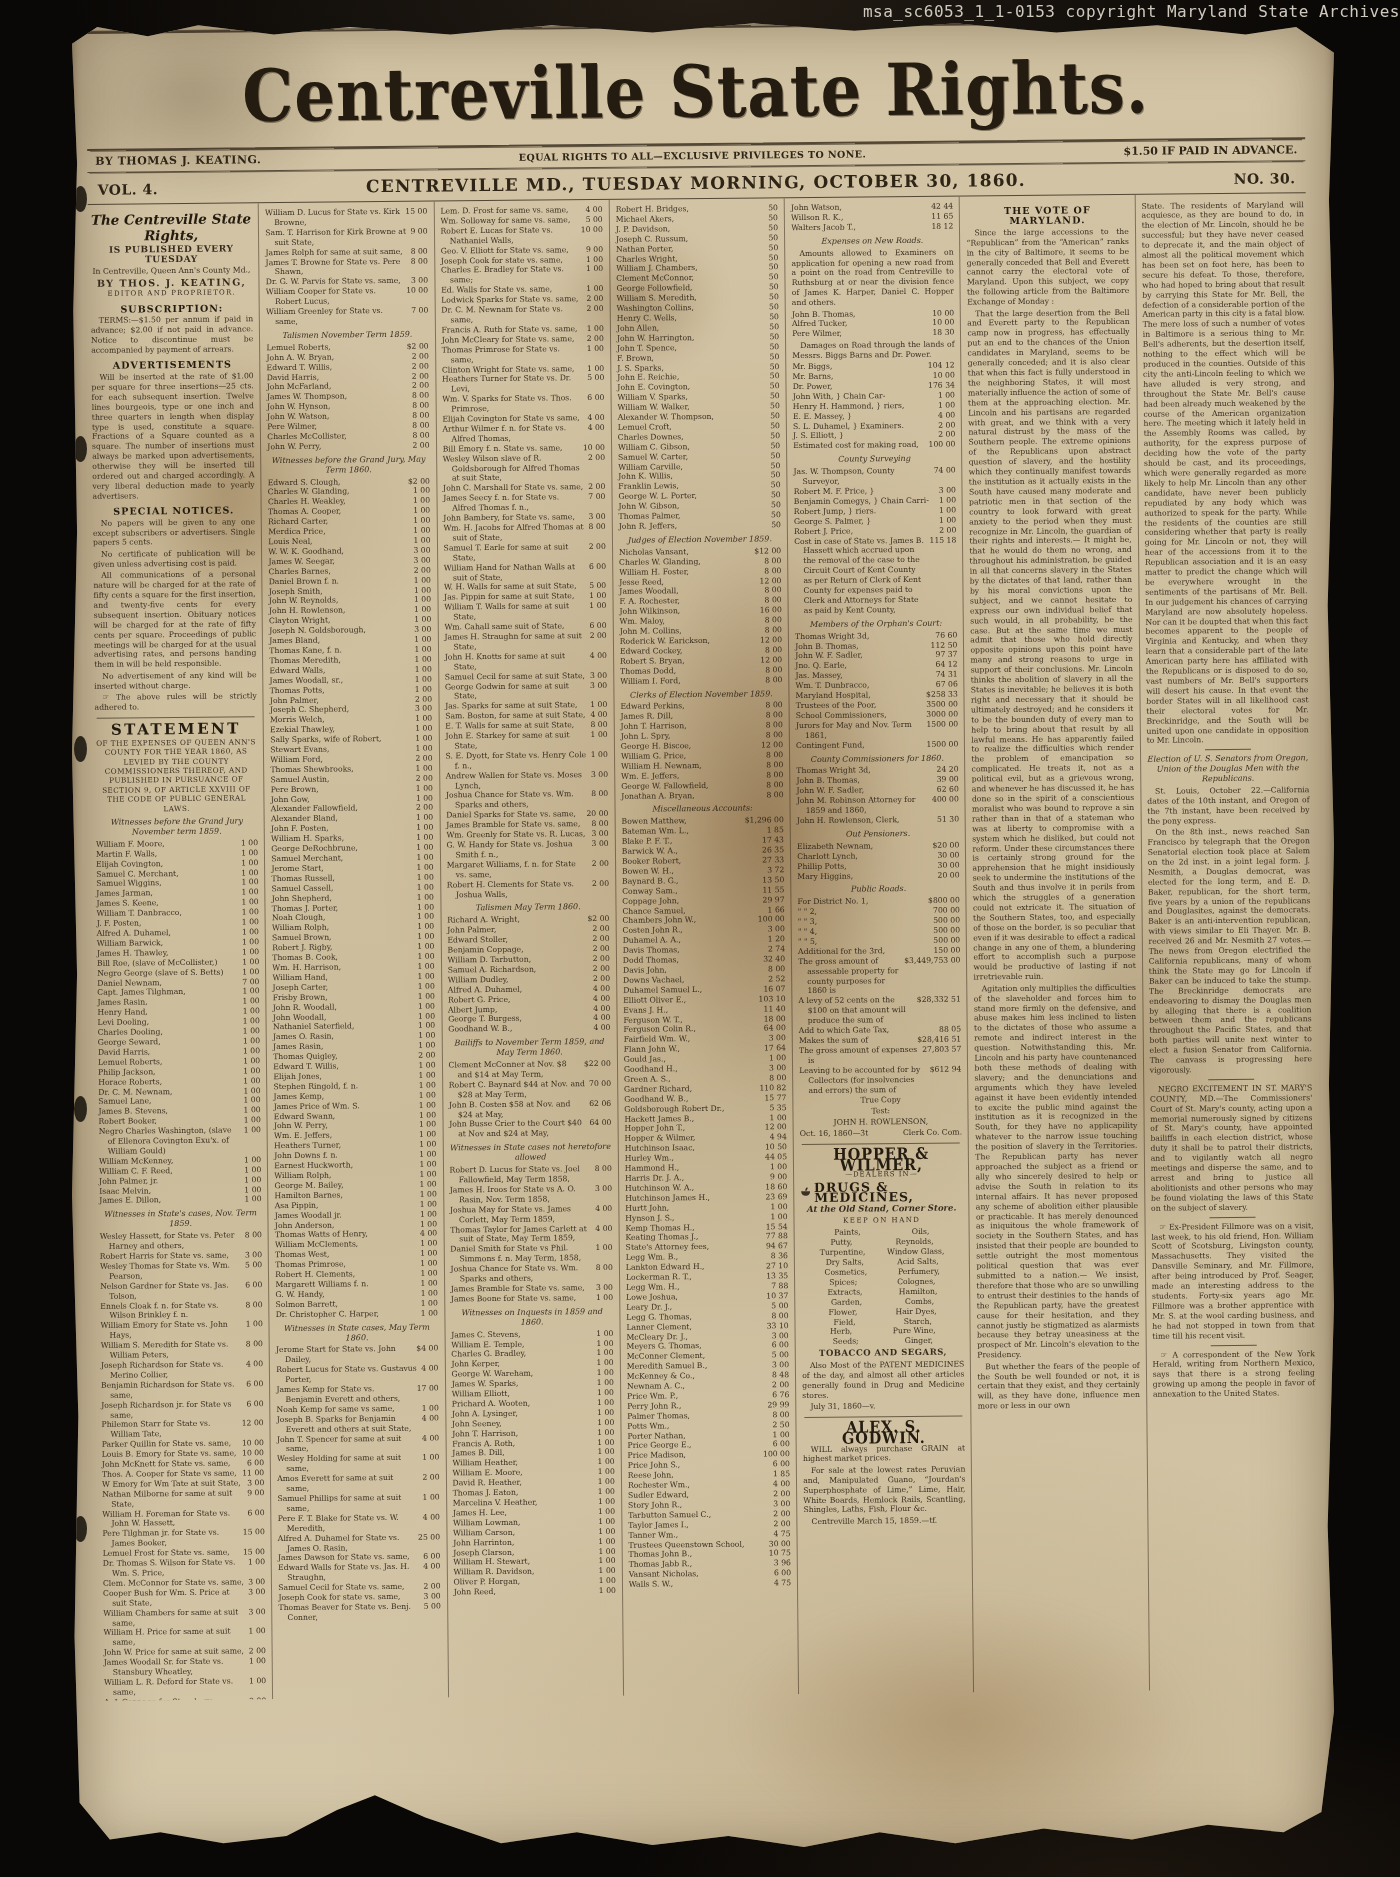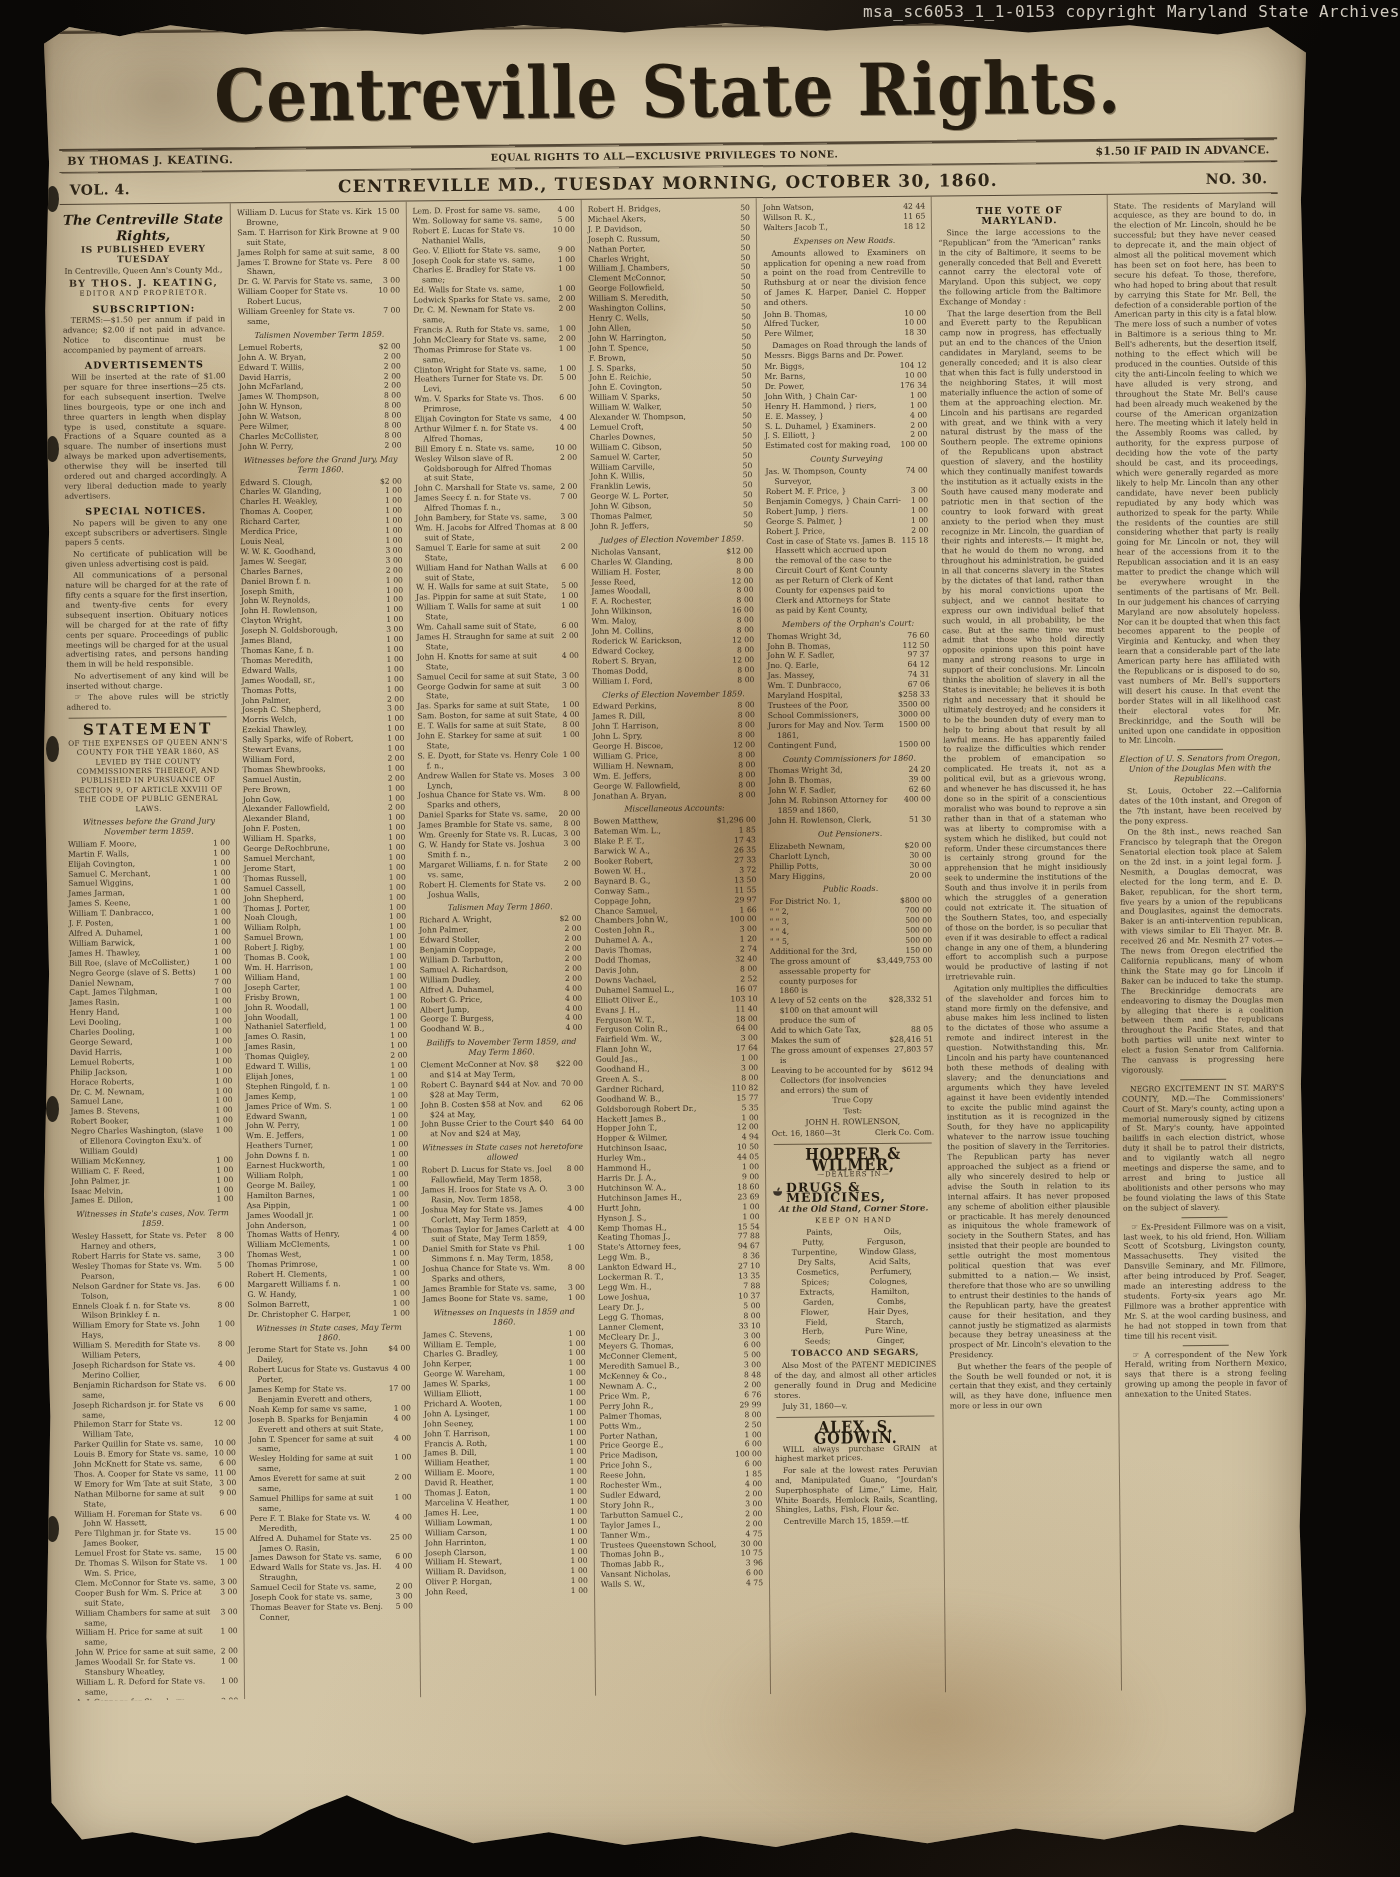--- a/index.html
+++ b/index.html
@@ -10,21 +10,21 @@
       radial-gradient(ellipse 700px 250px at 80% 100%, #1c150e 0%, transparent 70%),
       #0a0806;
     font-family:"DejaVu Serif", serif;
   }
   .archive-banner{
     position:absolute;top:2px;left:0;width:100%;text-align:right;
     color:#cfc8bd;font-family:"DejaVu Sans Mono", monospace;font-size:16px;letter-spacing:.5px;
     z-index:5;
   }
   .paper{
-    position:absolute;left:44px;top:16px;width:1262px;height:1842px;
+    position:absolute;left:72px;top:16px;width:1262px;height:1842px;
     background:
       radial-gradient(ellipse 500px 700px at 52% 45%, rgba(146,112,68,.28), transparent 70%),
       radial-gradient(ellipse 900px 500px at 70% 96%, rgba(160,130,85,.30), transparent 70%),
       radial-gradient(ellipse 300px 260px at 12% 26%, rgba(140,108,62,.22), transparent 72%),
       linear-gradient(176deg, #d3c5a6 0%, #cfc0a0 30%, #cbbc9b 60%, #d6c9ab 100%);
     clip-path:polygon(0% 1.5%, 2% .6%, 6% 1.1%, 10% .5%, 16% 1%, 22% .6%, 30% 1%, 38% .5%, 46% .9%, 54% .4%, 62% .8%, 70% .4%, 78% .9%, 86% .5%, 93% 1%, 97% .6%, 100% 2%, 99.6% 10%, 100% 20%, 99.5% 32%, 100% 45%, 99.6% 58%, 100% 70%, 99.5% 82%, 100% 92%, 99% 97.5%, 96% 98.6%, 90% 98.2%, 84% 99%, 77% 98.4%, 70% 99.2%, 64% 98.6%, 58% 99.4%, 52% 98.8%, 46% 99.3%, 40% 98.6%, 34% 99.2%, 28% 97.8%, 24% 96.6%, 21% 97.4%, 17% 98.8%, 12% 99.2%, 7% 98.6%, 3% 99%, .6% 97%, .2% 88%, .5% 76%, 0% 64%, .4% 52%, 0% 40%, .4% 28%, .1% 16%, .4% 8%);
     box-shadow:inset 0 0 70px rgba(70,48,24,.55), inset 0 0 10px rgba(45,28,12,.45);
   }
   .stain{position:absolute;pointer-events:none;filter:blur(9px);border-radius:50%;}
   .gutter-mark{position:absolute;left:2px;width:13px;height:26px;background:#14100a;border-radius:50%;opacity:.85;}
@@ -2068,21 +2068,21 @@
             <span class="txt">DRUGS &amp; MEDICINES,</span>
           </div>
           <div class="aditalic">At the Old Stand, Corner Store.</div>
           <div class="adsc">KEEP ON HAND</div>
           <div class="prow">
             <span>Paints,</span>
             <span>Oils,</span>
           </div>
           <div class="prow">
             <span>Putty,</span>
-            <span>Ferguson,</span>
+            <span>Reynolds,</span>
           </div>
           <div class="prow">
             <span>Turpentine,</span>
             <span>Window Glass,</span>
           </div>
           <div class="prow">
             <span>Dry Salts,</span>
             <span>Acid Salts,</span>
           </div>
           <div class="prow">

